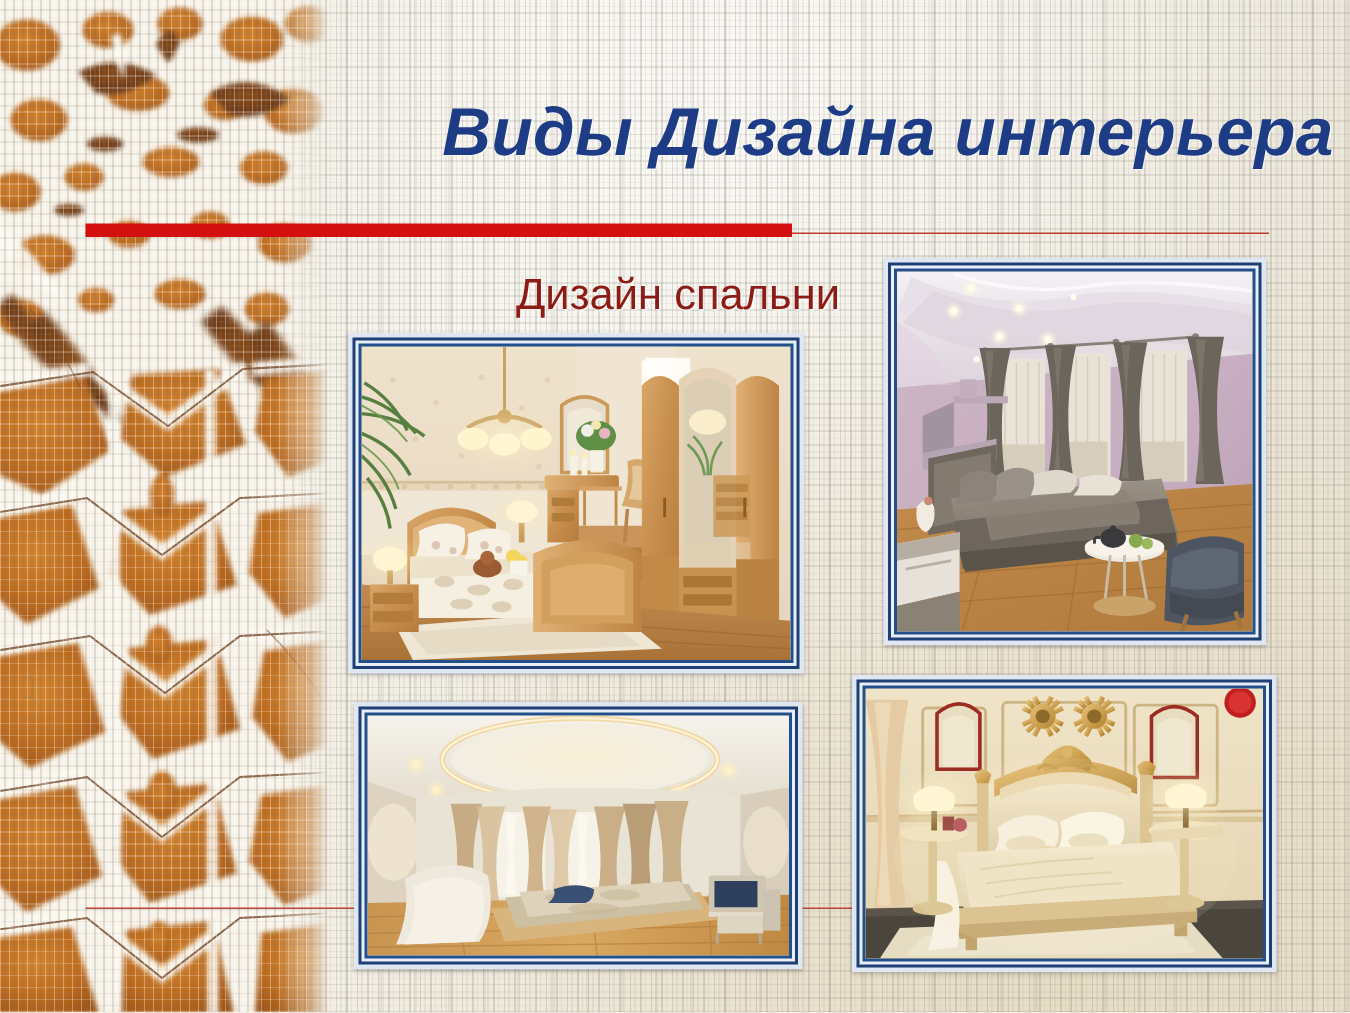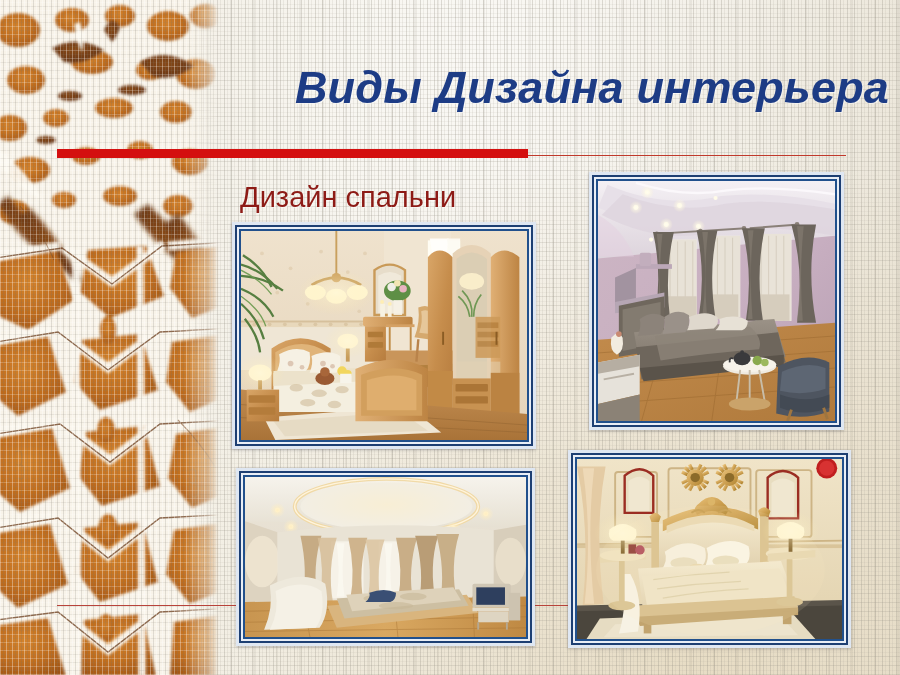--- a/index.html
+++ b/index.html
@@ -84,22 +84,23 @@
     background:#d40f0f;z-index:11;
   }
   #rule-bottom{
     position:absolute;left:57px;top:605px;width:789px;height:1px;
     background:#b8433a;z-index:4;
   }
 
   
   #subtitle{
     position:absolute;left:240px;top:182px;width:330px;z-index:12;
-    font-size:29px;color:#8d1b16;line-height:1.1;
+    font-size:29px;color:#8d1b16;text-align:center;line-height:1.1;
     text-shadow:1px 1px 0 rgba(255,255,255,.5);
+    padding-left:47px;
   }
 
   
   .frame{
     position:absolute;z-index:9;
     background:#dfe7f2;
     padding:3px;
     box-shadow:0 1px 3px rgba(60,60,70,.30);
   }
   .frame .b1{ background:#1d3f73; padding:2px; height:100%; box-sizing:border-box;}

